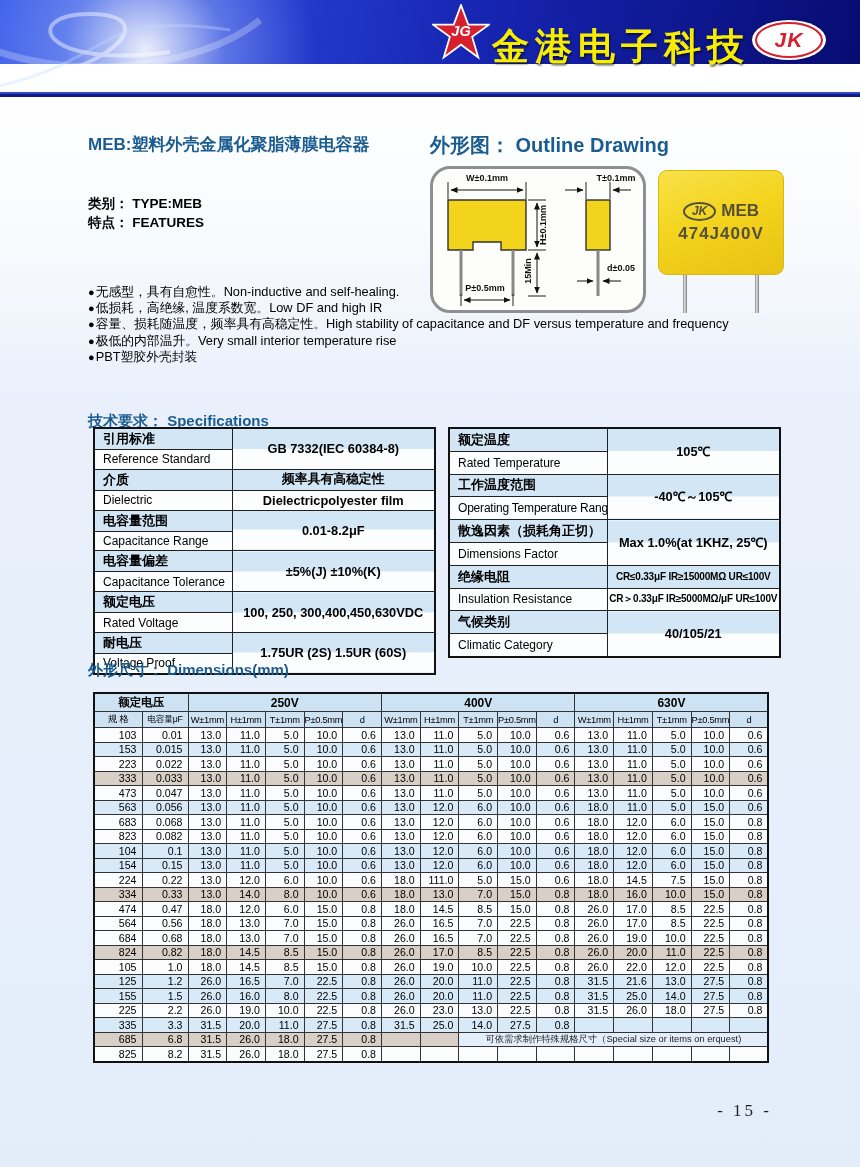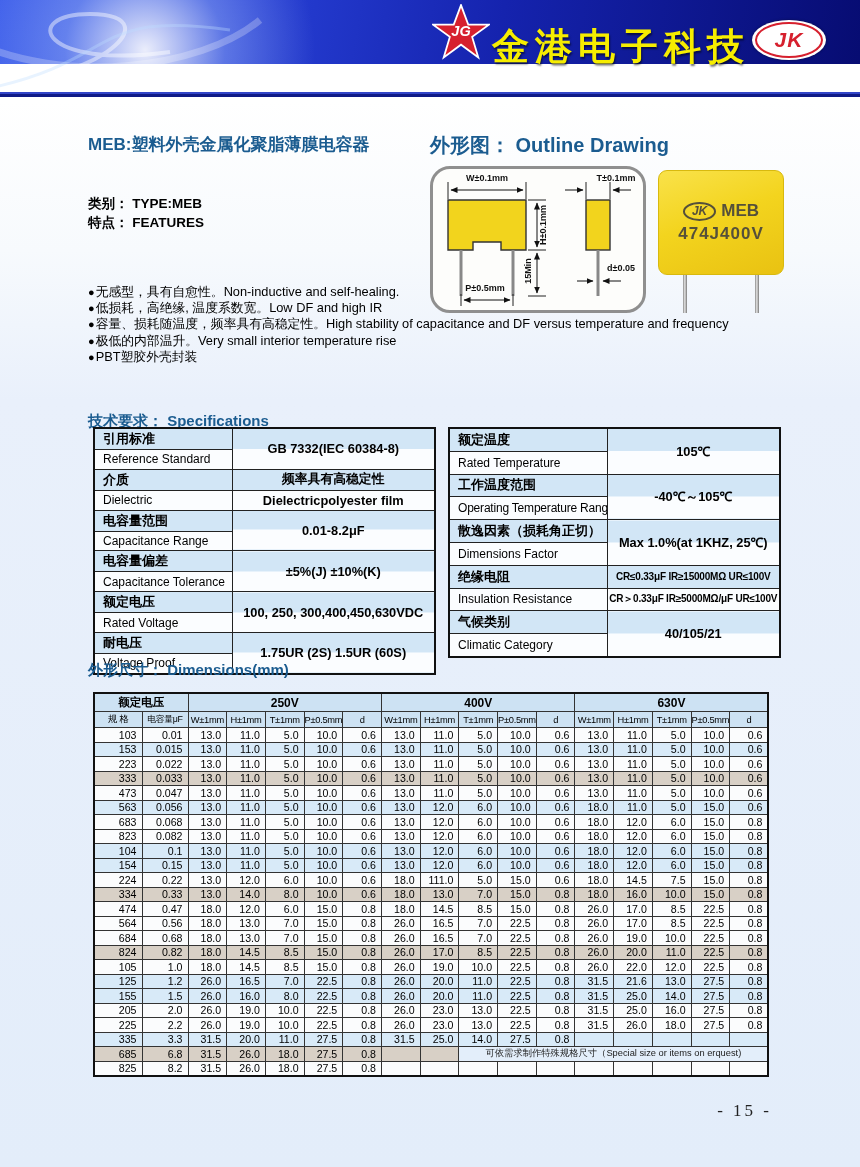--- a/index.html
+++ b/index.html
@@ -732,39 +732,20 @@
             <td class="num">11.0</td>
             <td class="num">22.5</td>
             <td class="num">0.8</td>
             <td class="num">31.5</td>
             <td class="num">25.0</td>
             <td class="num">14.0</td>
             <td class="num">27.5</td>
             <td class="num">0.8</td>
           </tr>
           <tr class="tone-white">
-            <td class="code">205</td>
-            <td class="uf">2.0</td>
-            <td class="num">26.0</td>
-            <td class="num">19.0</td>
-            <td class="num">10.0</td>
-            <td class="num">22.5</td>
-            <td class="num">0.8</td>
-            <td class="num">26.0</td>
-            <td class="num">23.0</td>
-            <td class="num">13.0</td>
-            <td class="num">22.5</td>
-            <td class="num">0.8</td>
-            <td class="num">31.5</td>
-            <td class="num">25.0</td>
-            <td class="num">16.0</td>
-            <td class="num">27.5</td>
-            <td class="num">0.8</td>
-          </tr>
-          <tr class="tone-white">
             <td class="code">225</td>
             <td class="uf">2.2</td>
             <td class="num">26.0</td>
             <td class="num">19.0</td>
             <td class="num">10.0</td>
             <td class="num">22.5</td>
             <td class="num">0.8</td>
             <td class="num">26.0</td>
             <td class="num">23.0</td>
             <td class="num">13.0</td>

